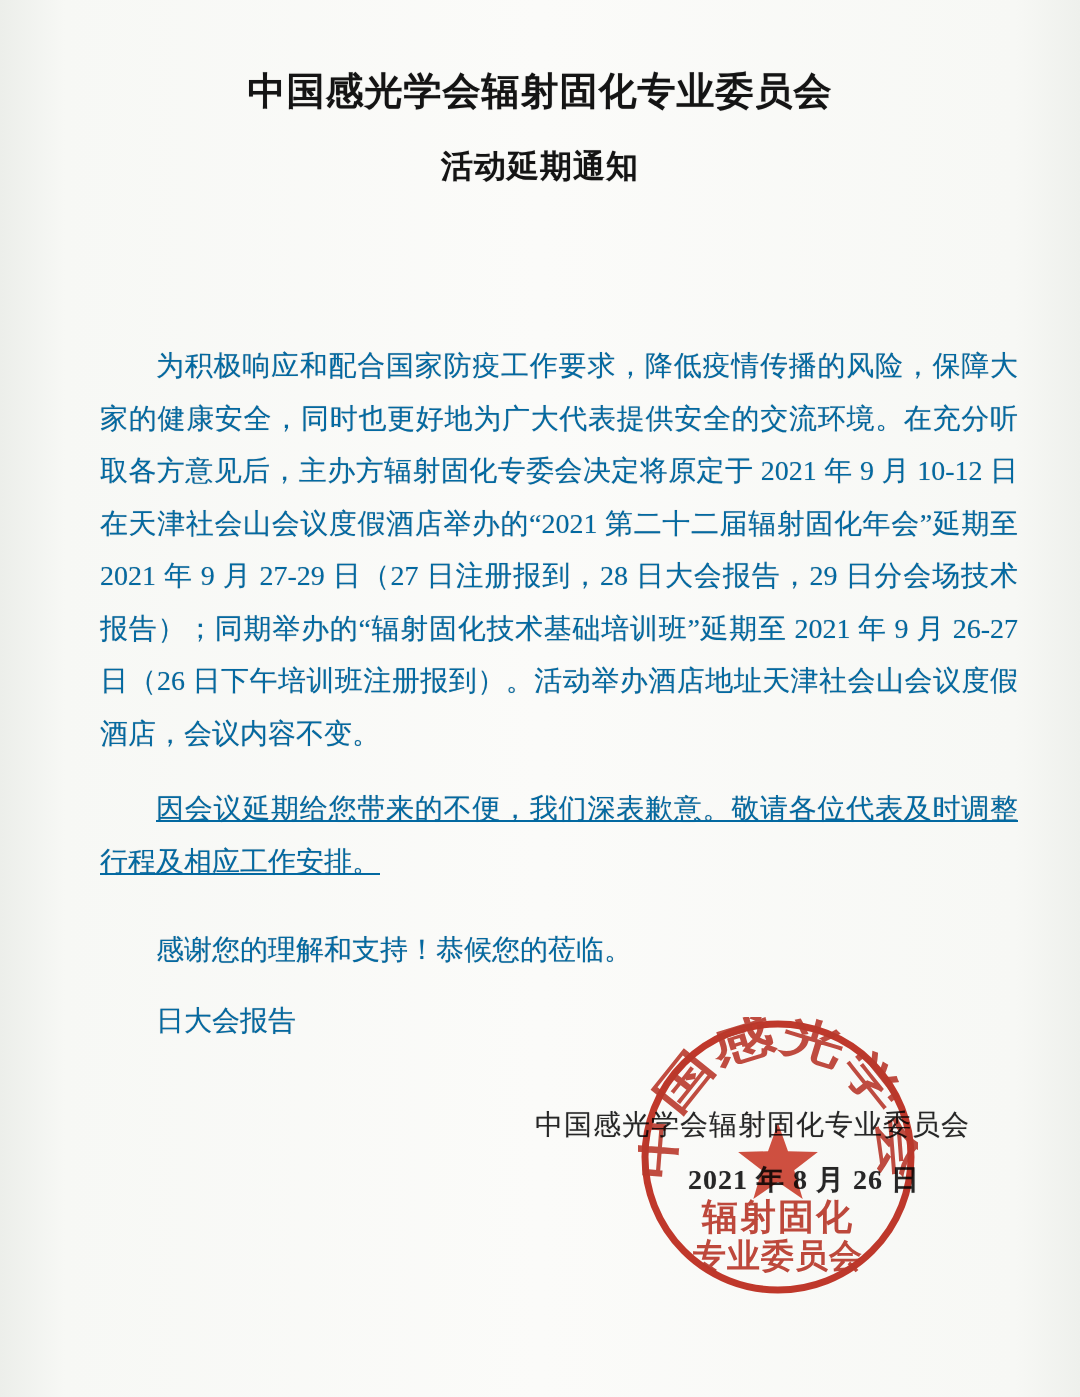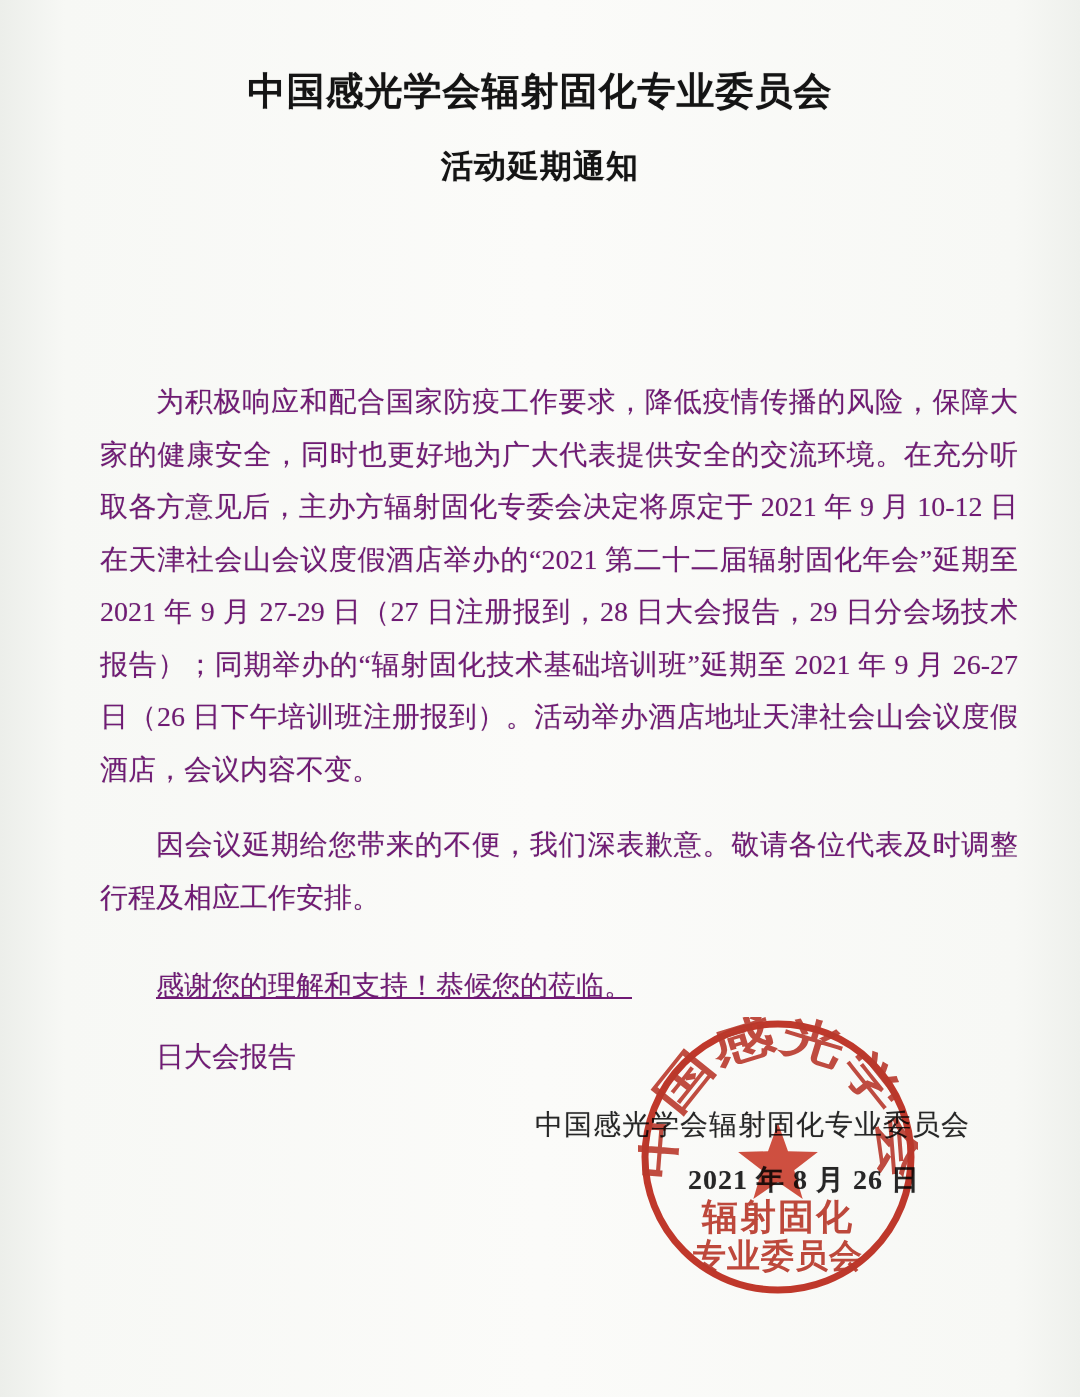--- a/index.html
+++ b/index.html
@@ -24,29 +24,29 @@
   .title-block h1{
     margin:0; font-weight:700; font-size:38px; line-height:59px;
     letter-spacing:1px;
     text-shadow:0 0 1px rgba(20,20,20,.35);
   }
   .title-block h1.notice{
     font-size:32px; margin-top:14px; line-height:62px;
   }
   
   .doc-body{
-    position:absolute; top:376px; left:100px; width:918px;
+    position:absolute; top:340px; left:100px; width:918px;
     font-size:28px; line-height:52.5px;
-    color:#701a75;
+    color:#0369a1;
     text-align:justify;
     text-shadow:0 0 1px rgba(30,30,30,.3);
   }
   .doc-body p{ margin:0; text-indent:2em; }
-  .doc-body p.p2{ margin-top:23px; }
-  .doc-body p.p3{ margin-top:36px;text-decoration:underline; }
+  .doc-body p.p2{ margin-top:23px;text-decoration:underline; }
+  .doc-body p.p3{ margin-top:36px; }
   .doc-body p.p4{ margin-top:18px; }
   
   .signature{
     position:absolute; top:1106px; right:110px;
     font-size:28px; color:#262626; letter-spacing:1px;
     text-shadow:0 0 1px rgba(30,30,30,.3);
     z-index:2;
   }
   .date{
     position:absolute; top:1161px; left:688px;

